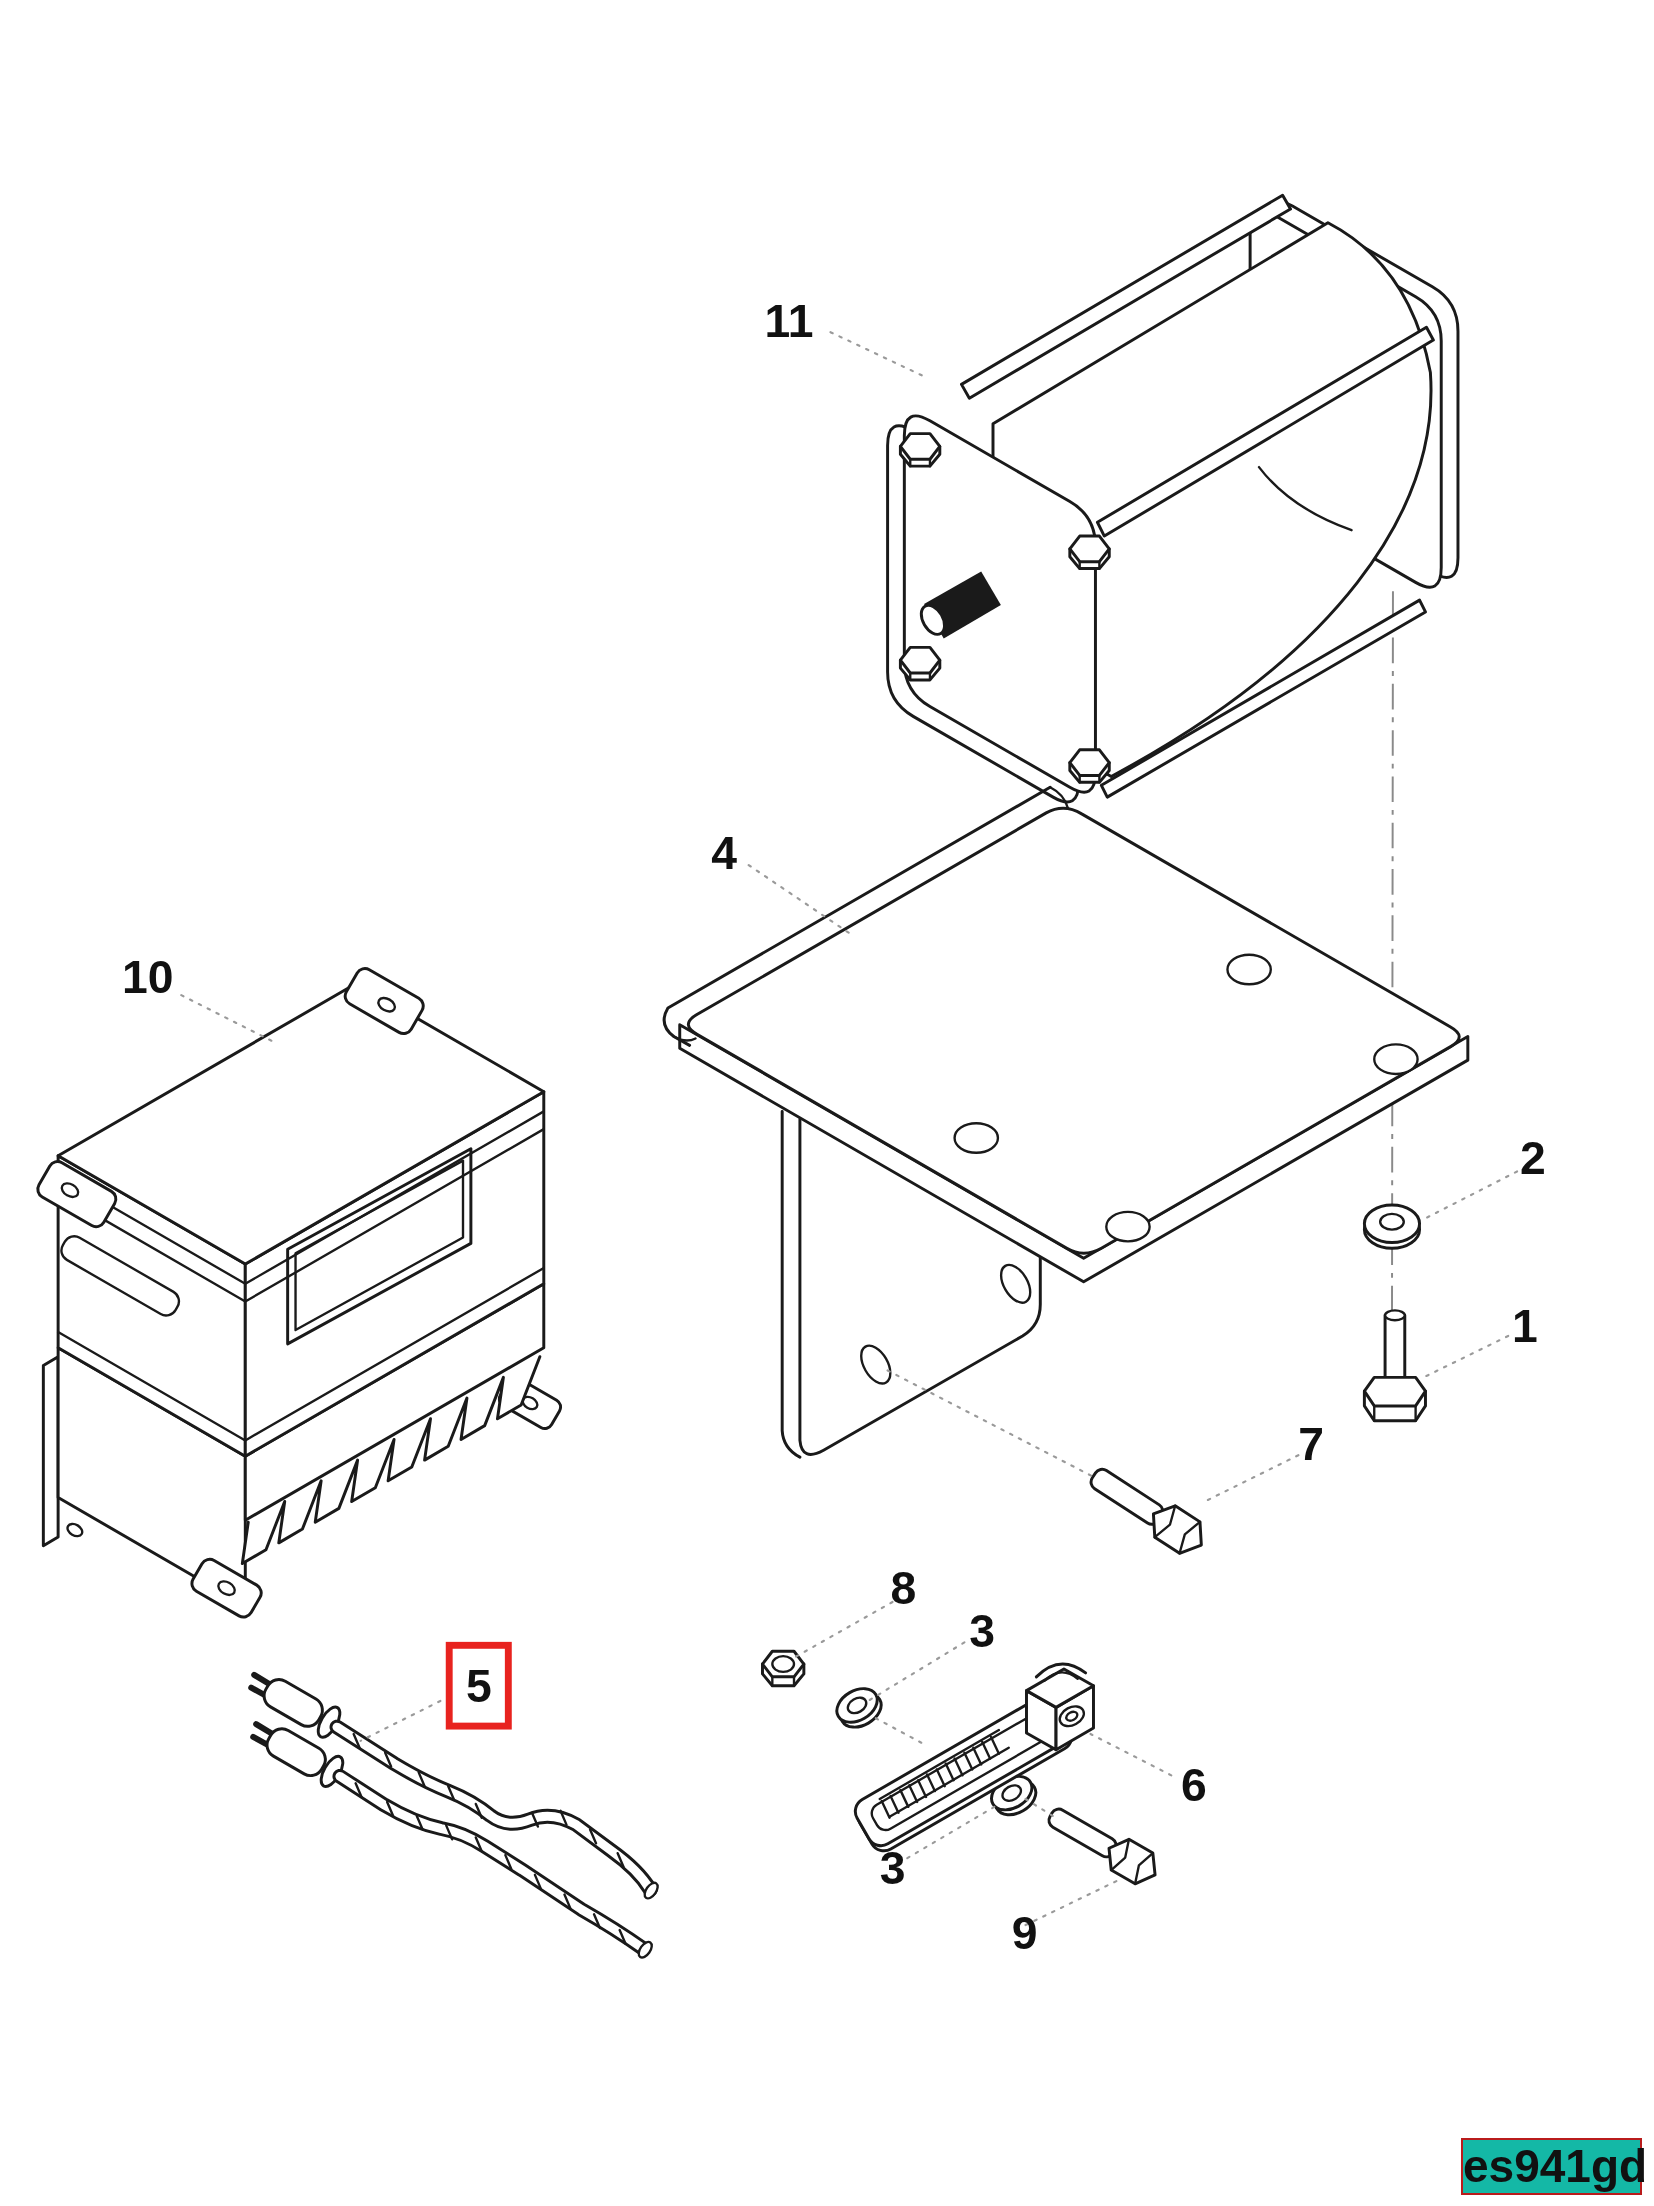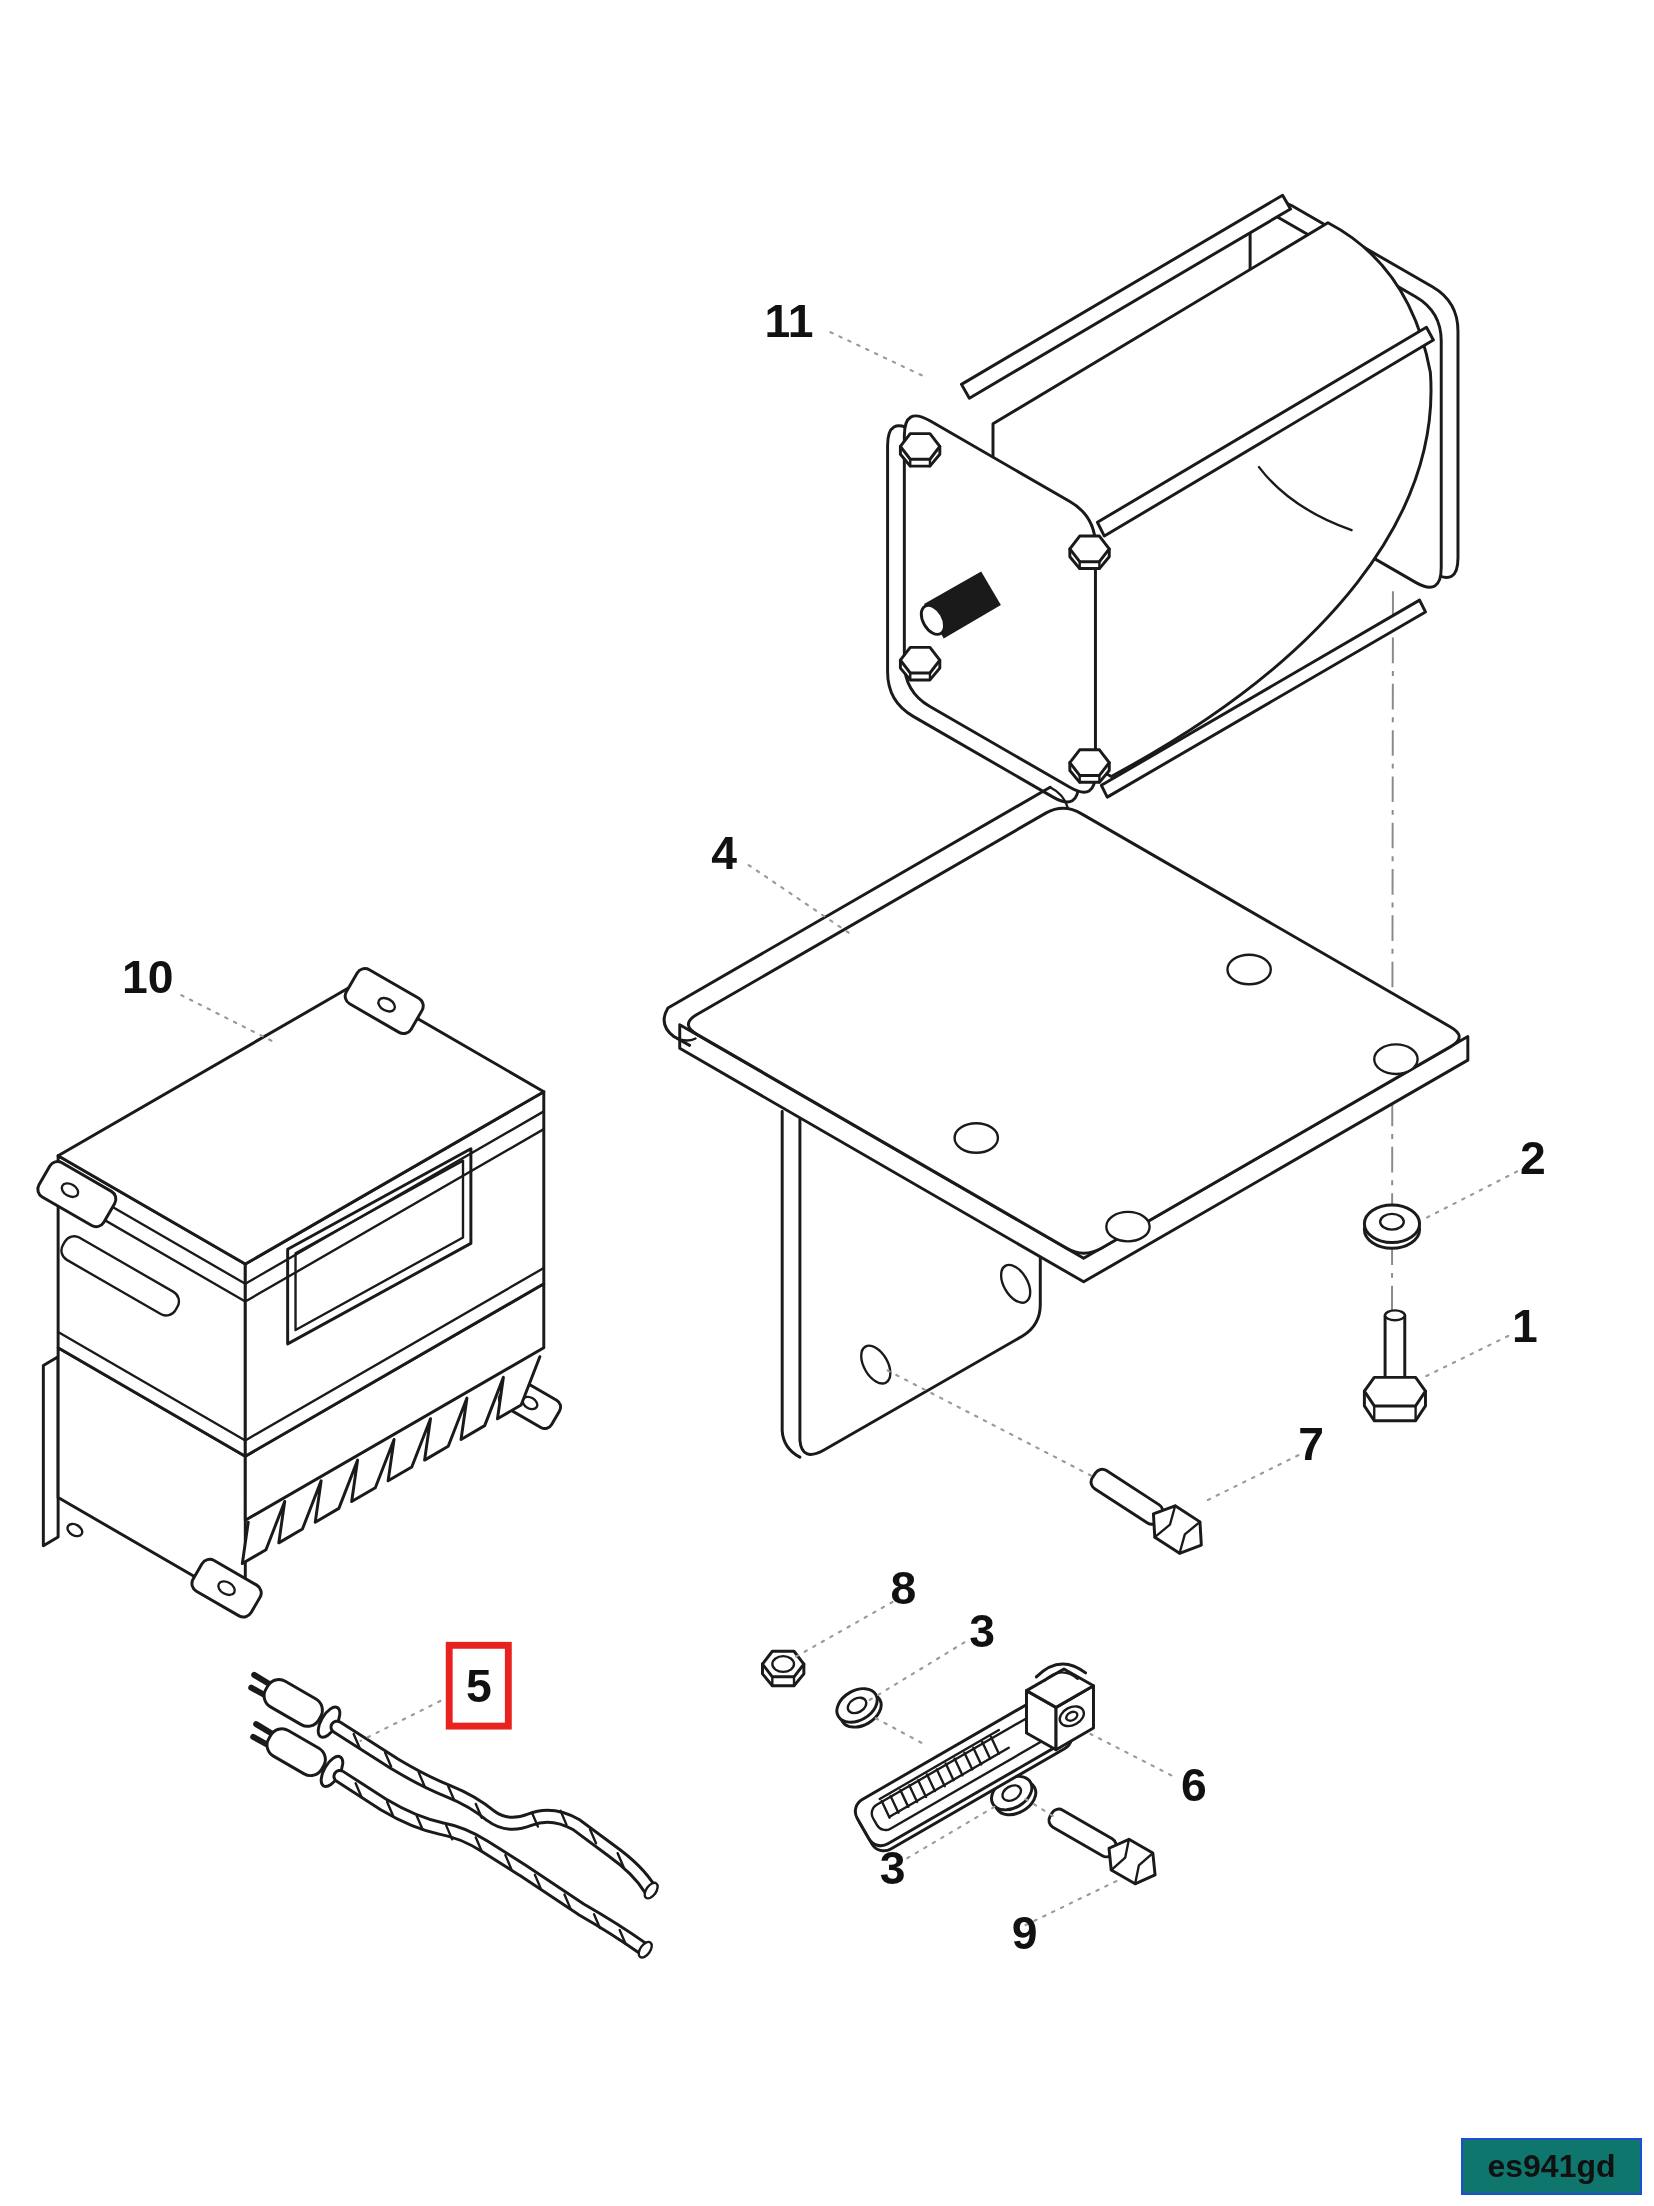--- a/index.html
+++ b/index.html
@@ -12,22 +12,22 @@
   svg{position:absolute;left:0;top:0;}
   .ln{fill:none;stroke:var(--line);stroke-width:3;stroke-linecap:round;stroke-linejoin:round;}
   .th{stroke-width:2.4;}
   .fw{fill:#ffffff;}
   .fb{fill:var(--line);}
   .leader{stroke:var(--leader);stroke-width:2.2;stroke-dasharray:2.5 7.5;stroke-linecap:round;fill:none;}
   .cline{stroke:var(--centerline);stroke-width:2;stroke-dasharray:26 8 5 8;fill:none;}
   .callout{font-weight:bold;font-size:47px;fill:var(--text);text-anchor:middle;}
   .hibox{fill:none;stroke:var(--highlight);stroke-width:7;}
   #code-box{position:absolute;left:1461px;top:2138px;width:177px;height:53px;
-            border:2px solid #1d4ed8;background:#0f766e;color:var(--text);
-            font-weight:bold;font-size:32px;line-height:53px;text-align:center;}
+            border:2px solid #b91c1c;background:#14b8a6;color:var(--text);
+            font-weight:bold;font-size:46px;line-height:53px;text-align:center;}
 </style>
 </head>
 <body>
 
 <div id="stage">
 
 <svg id="diagram" width="1655" height="2207" viewBox="0 0 1680 2240">
 
   <defs>
     <g id="hexbolt">

